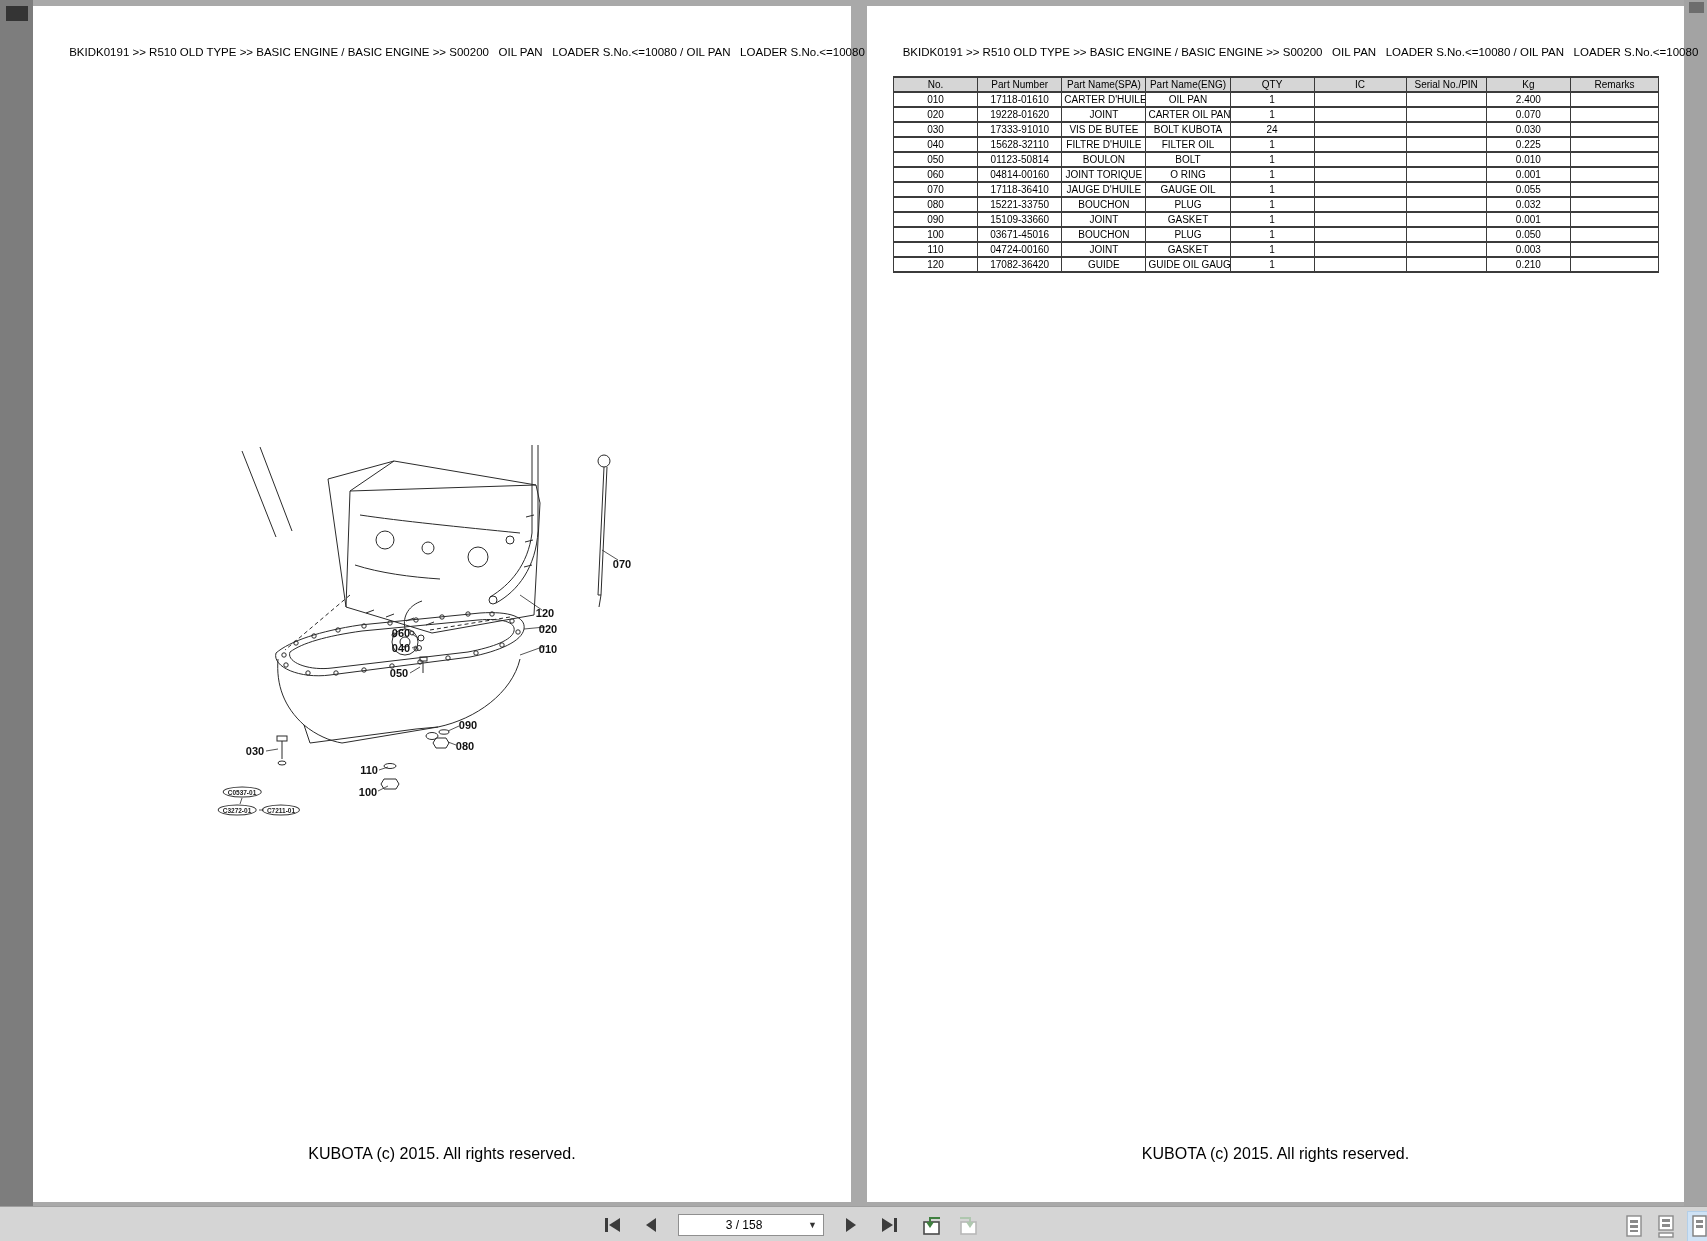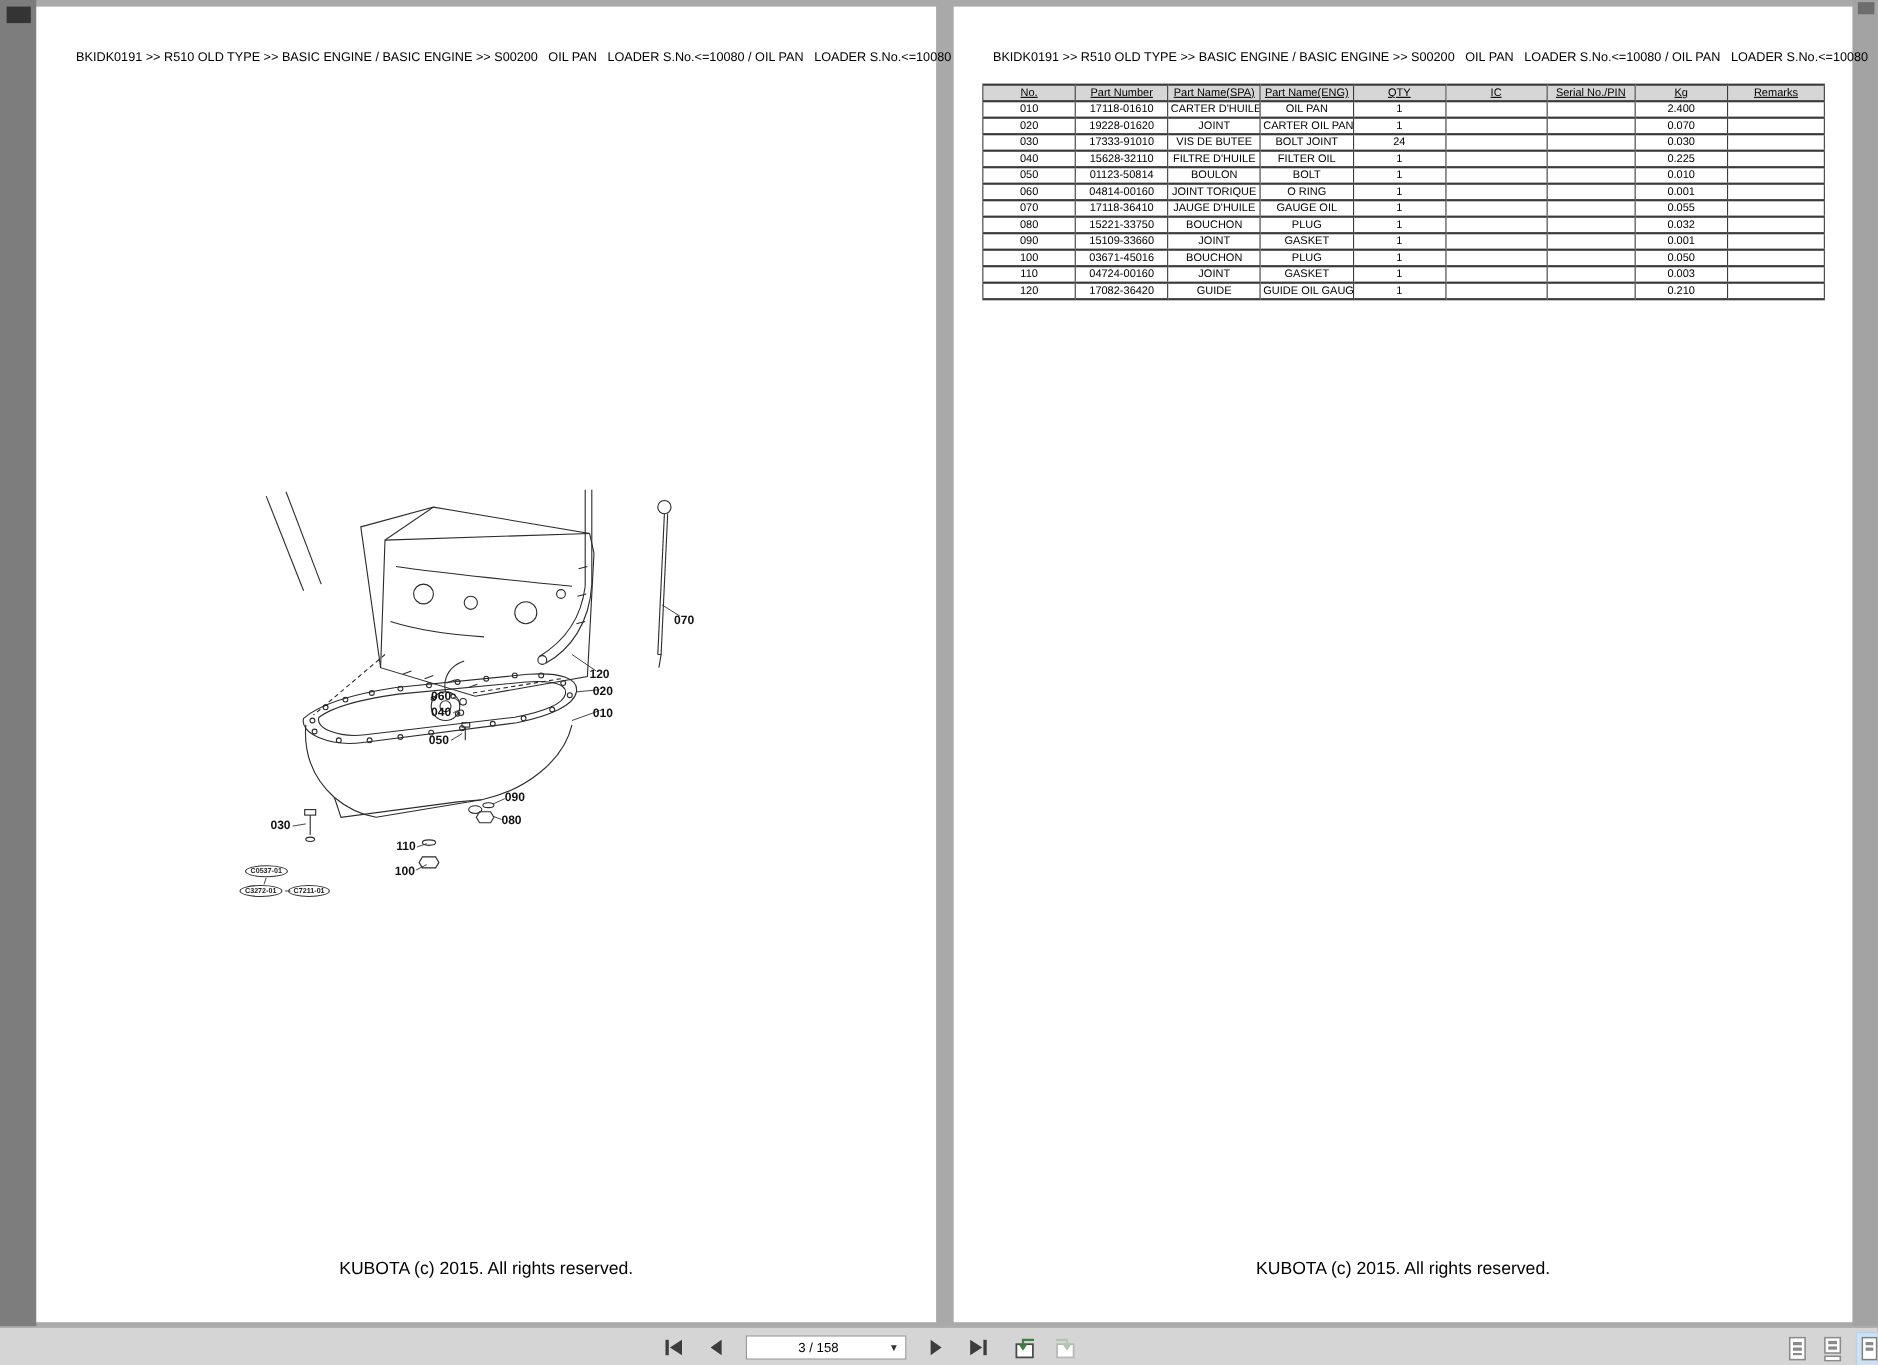--- a/index.html
+++ b/index.html
@@ -35,21 +35,21 @@
     position:absolute; left:26px; top:70px; width:766px;
     border-collapse:collapse; table-layout:fixed;
     font-size:10px; color:#000;
   }
   .parts-table th, .parts-table td {
     border-left:1px solid #3b3b3b; border-right:1px solid #3b3b3b;
     border-top:2px solid #3b3b3b; border-bottom:2px solid #3b3b3b;
     height:13px; line-height:13px; padding:0 2px;
     text-align:center; font-weight:normal; overflow:hidden; white-space:nowrap;
   }
-  .parts-table th { background:#d6d6d6;text-decoration:underline; }
+  .parts-table th { background:#d6d6d6; }
   .parts-table col:nth-child(1){width:11%}
   .parts-table col:nth-child(2){width:11%}
   .parts-table col:nth-child(3){width:11%}
   .parts-table col:nth-child(4){width:11%}
   .parts-table col:nth-child(5){width:11%}
   .parts-table col:nth-child(6){width:12%}
   .parts-table col:nth-child(7){width:10.5%}
   .parts-table col:nth-child(8){width:11%}
   .parts-table col:nth-child(9){width:11.5%}
 
@@ -279,21 +279,21 @@
           <td>1</td>
           <td></td>
           <td></td>
           <td>0.070</td>
           <td></td>
         </tr>
         <tr>
           <td>030</td>
           <td>17333-91010</td>
           <td>VIS DE BUTEE</td>
-          <td>BOLT JOINT</td>
+          <td>BOLT KUBOTA</td>
           <td>24</td>
           <td></td>
           <td></td>
           <td>0.030</td>
           <td></td>
         </tr>
         <tr>
           <td>040</td>
           <td>15628-32110</td>
           <td>FILTRE D'HUILE</td>

